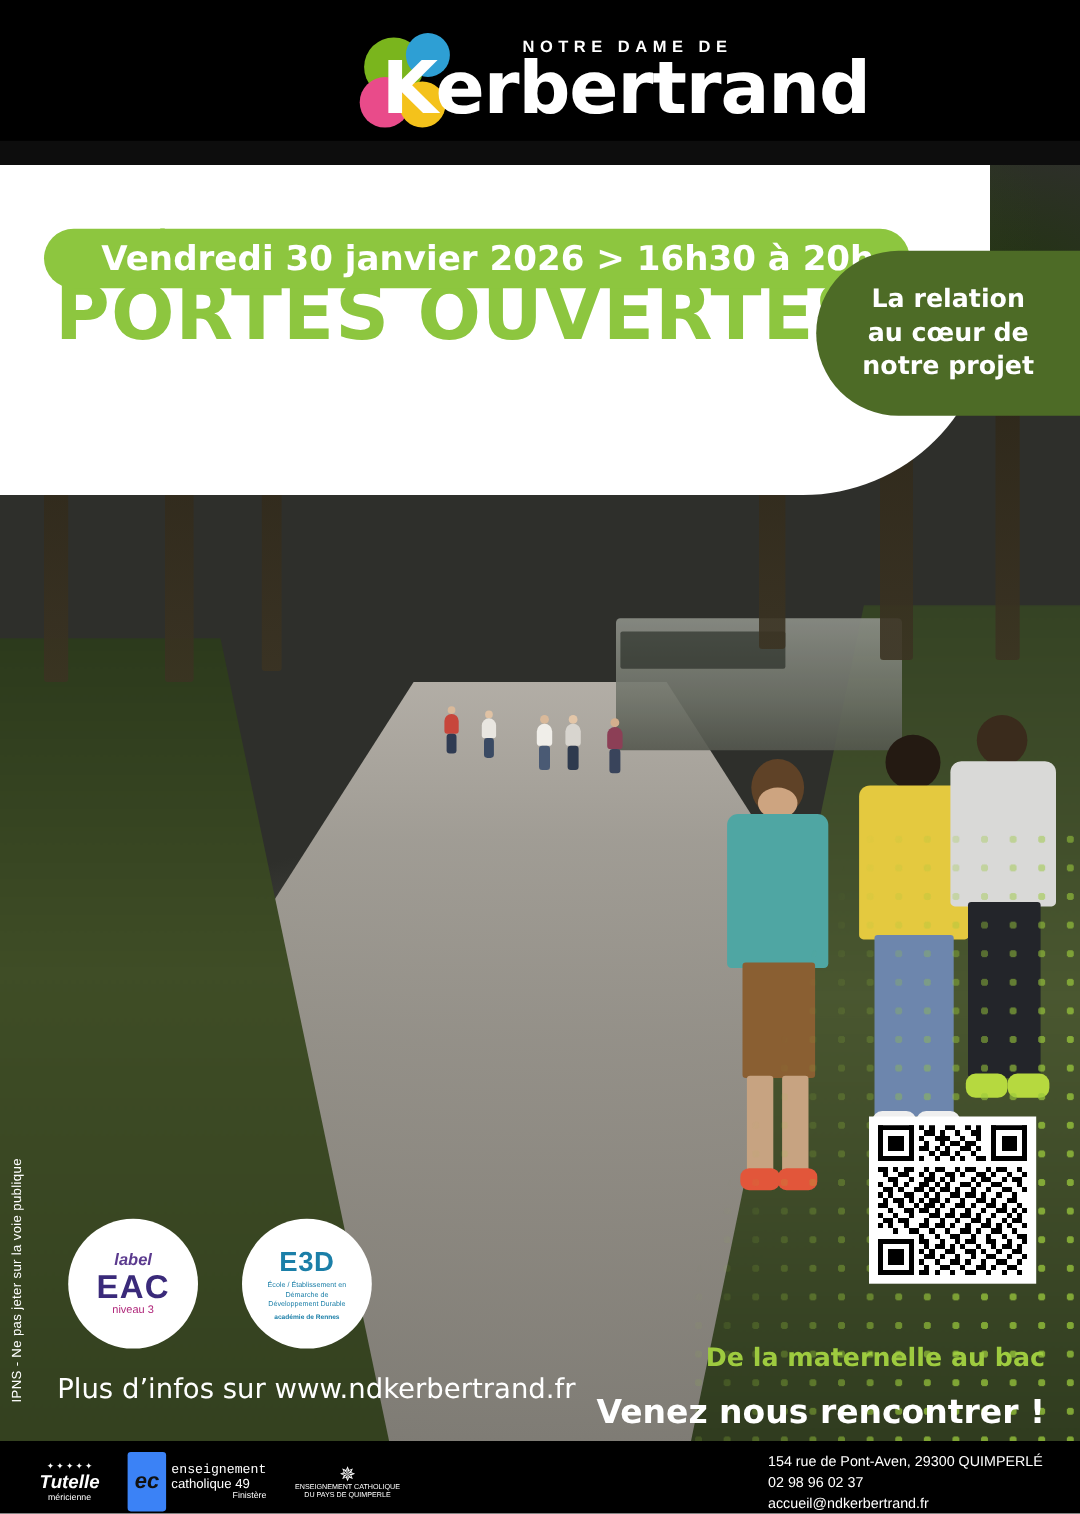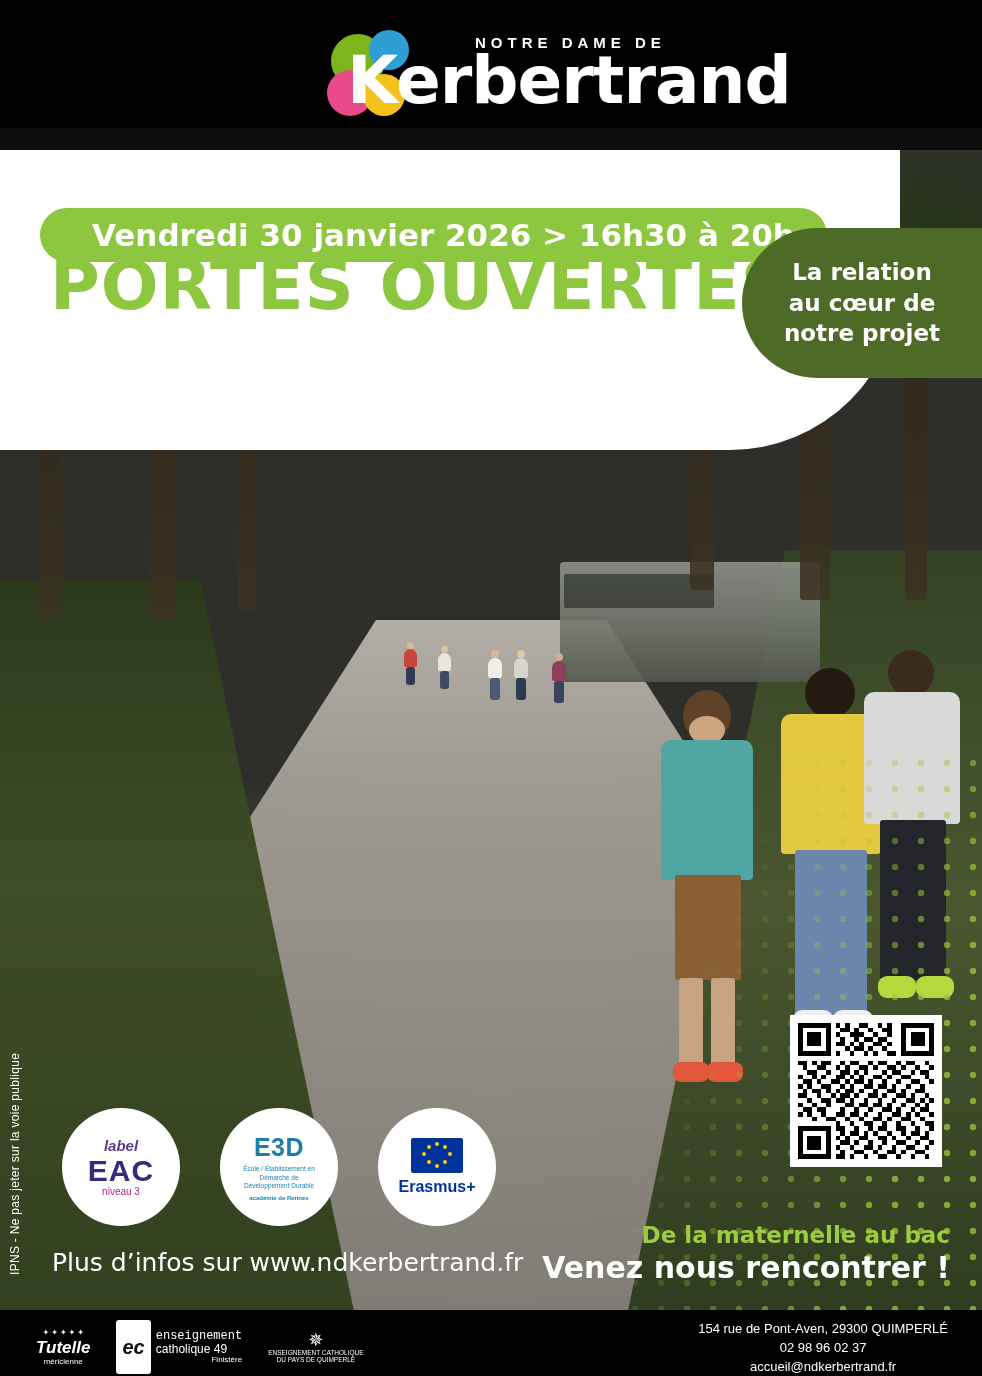--- a/index.html
+++ b/index.html
@@ -304,21 +304,21 @@
     right: 32px; top: 1222px;
     text-align: right;
     z-index: 14;
   }
   .cta .l1 {
     color: #9ecb3f; font-size: 23px; font-weight: bold;
     font-family: "DejaVu Sans", sans-serif;
   }
   .cta .l2 {
     color: #ffffff; font-size: 30px; font-weight: bold;
-    font-family: "DejaVu Sans", sans-serif; margin-top: 2px;
+    font-family: "DejaVu Sans", sans-serif; margin-top: 19px;
   }
   .infos {
     position: absolute;
     left: 52px; top: 1248px;
     color: #ffffff;
     font-size: 25px;
     z-index: 14;
     font-family: "DejaVu Sans", sans-serif;
   }
 
@@ -332,29 +332,29 @@
   }
   .footer-logos {
     position: absolute; left: 36px; top: 10px;
     display: flex; align-items: center; gap: 26px;
   }
   .flogo { color: #ffffff; text-align: center; line-height: 1.15; }
   .flogo .big { font-size: 17px; font-style: italic; font-weight: bold; }
   .flogo .sm { font-size: 8px; }
   .ec-logo { display:flex; align-items:center; gap:5px; }
   .ec-mark {
-    background:#ffffff; color:#111; font-weight:bold; font-style: italic;
+    background:#3b82f6; color:#111; font-weight:bold; font-style: italic;
     font-size: 20px; padding: 16px 6px; border-radius: 3px; line-height: 22px;
   }
   .ec-txt .t1 { color:#ffffff; font-size: 12px; line-height: 1.05; font-family: Liberation Mono, monospace; }
   .ec-txt .t2 { color:#ffffff; font-size: 12px; line-height: 1.05; }
   .ec-txt .t3 { color:#ffffff; font-size: 8px; text-align: right; }
   .footer-contact {
     position: absolute; right: 34px; top: 10px;
-    color: #ffffff; text-align: center; font-size: 13px; line-height: 1.45;
+    color: #ffffff; text-align: left; font-size: 13px; line-height: 1.45;
   }
   .stars { display:flex; gap:2px; justify-content:center; margin-bottom:1px;}
   .stars i { color:#ffffff; font-style: normal; font-size: 8px; }
 </style>
 </head>
 <body>
 
 <div class="poster">
 
   <div class="photo">
@@ -461,33 +461,20 @@
   <div class="badges">
     <div class="badge badge-eac">
       <div class="l1">label</div>
       <div class="l2">EAC</div>
       <div class="l3">niveau 3</div>
     </div>
     <div class="badge badge-e3d">
       <div class="l1">E3D</div>
       <div class="l2" style="width:78px;">École / Établissement en Démarche de Développement Durable</div>
       <div class="l3">académie de Rennes</div>
-    </div>
-    <div class="badge badge-erasmus">
-      <div class="eu-flag">
-        <span class="star" style="left:24px; top:4px;"></span>
-        <span class="star" style="left:32px; top:7px;"></span>
-        <span class="star" style="left:37px; top:14px;"></span>
-        <span class="star" style="left:32px; top:22px;"></span>
-        <span class="star" style="left:24px; top:26px;"></span>
-        <span class="star" style="left:16px; top:22px;"></span>
-        <span class="star" style="left:11px; top:14px;"></span>
-        <span class="star" style="left:16px; top:7px;"></span>
-      </div>
-      <div class="l2">Erasmus+</div>
     </div>
   </div>
 
   <div class="qr">
     <div class="qr-inner">
       <svg viewBox="0 0 29 29" width="136" height="136" shape-rendering="crispEdges" aria-hidden="true">
         <rect width="29" height="29" fill="#ffffff"></rect>
         <g fill="#000000">
           <rect x="0" y="0" width="7" height="1"></rect>
             <rect x="0" y="6" width="7" height="1"></rect>

